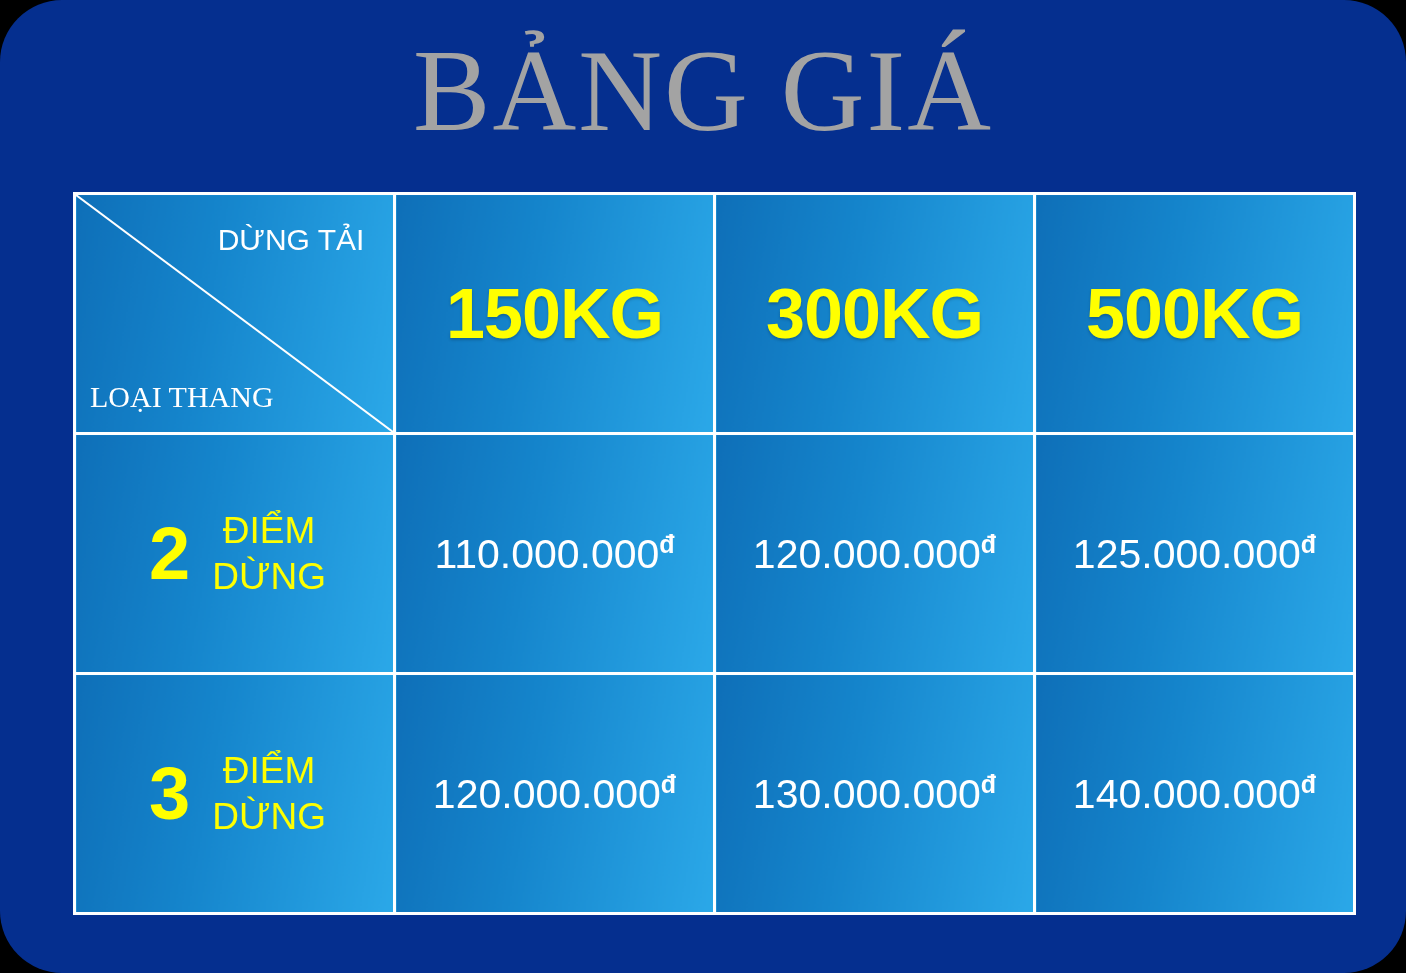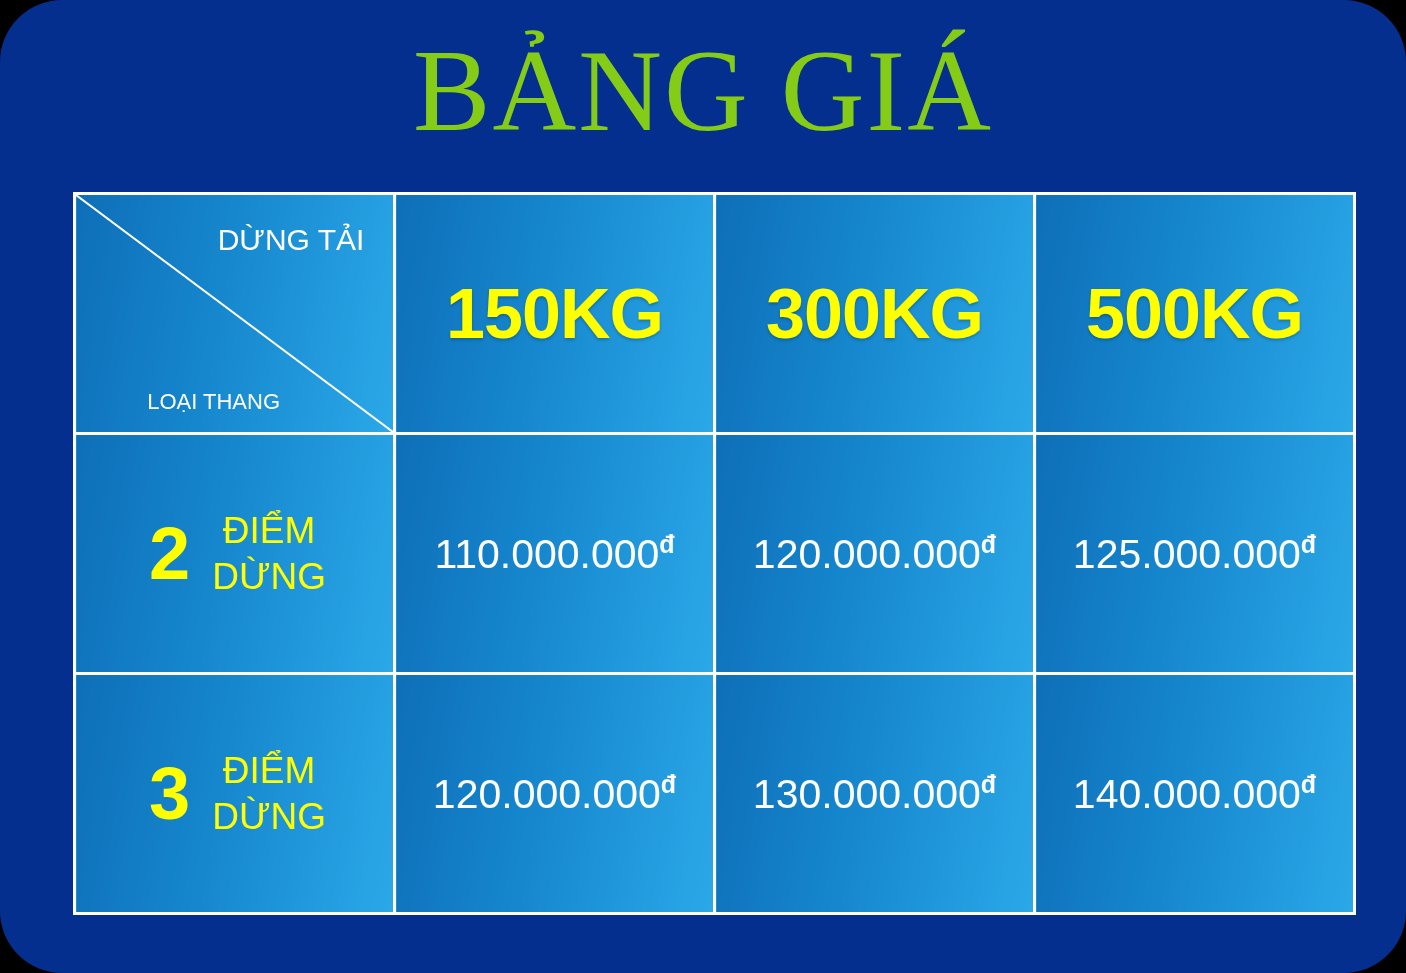--- a/index.html
+++ b/index.html
@@ -24,21 +24,21 @@
     overflow: hidden;
   }
 
   
   #title {
     position: absolute;
     left: 0;
     top: 28px;
     width: 1406px;
     text-align: center;
-    color: #84cc16;
+    color: #a3a3a3;
     font-family: "Liberation Serif", serif;
     font-size: 116px;
     font-weight: normal;
     letter-spacing: 2px;
     line-height: 1.1;
     white-space: nowrap;
   }
 
   
   #price-table {
@@ -90,24 +90,25 @@
     line-height: 1.28;
     text-align: center;
     z-index: 2;
   }
   #corner-bottom-label {
     position: absolute;
     left: 14px;
     bottom: 16px;
     width: 190px;
     color: #FFFFFF;
-    font-size: 22px;
+    font-size: 30px;
     line-height: 1.28;
-    text-align: right;
+    text-align: left;
     z-index: 2;
+    font-family: Liberation Serif, serif;
   }
 
   
   .kg-header {
     color: #FFFF00;
     font-size: 70px;
     font-weight: bold;
     letter-spacing: -1px;
     text-shadow: 0 2px 3px rgba(0,0,0,0.22);
   }

